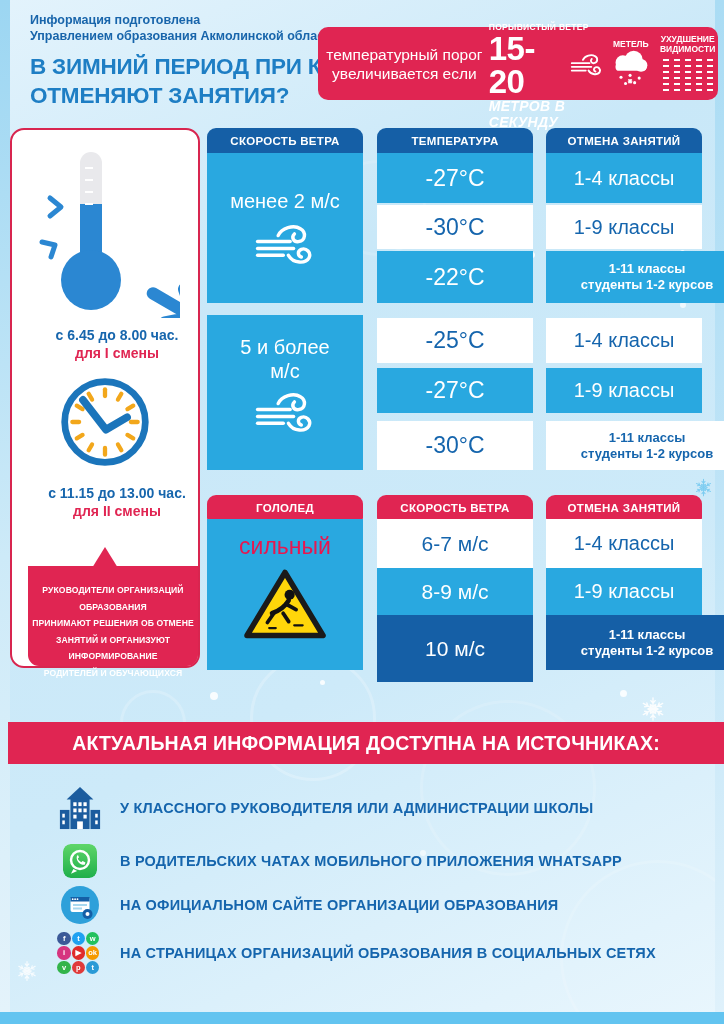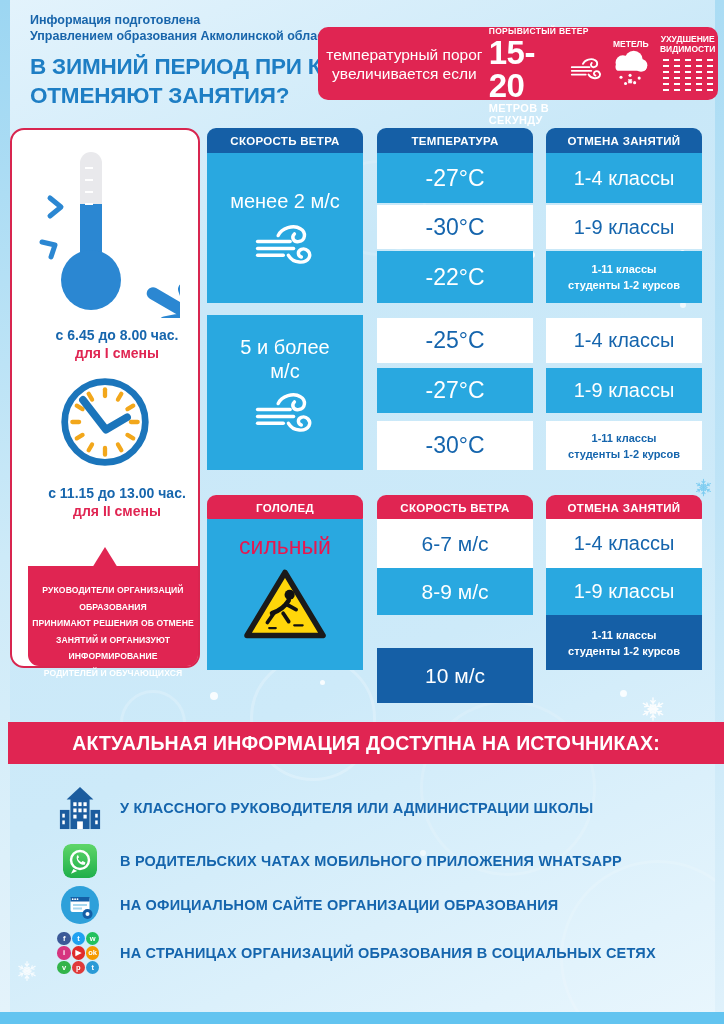--- a/index.html
+++ b/index.html
@@ -22,21 +22,21 @@
   .credit{left:30px;top:12px;font-size:12.5px;line-height:16px;font-weight:bold;color:#1865ab;}
   .title{left:30px;top:52px;font-size:22.5px;line-height:29px;font-weight:bold;color:#1e7ec4;letter-spacing:-.2px;}
   
   .tbanner{left:318px;top:27px;width:400px;height:73px;border-radius:10px;background:#e02552;
            color:#fff;display:flex;align-items:center;z-index:2;}
   .tb-condition{width:160px;text-align:center;font-size:15.5px;line-height:19px;font-weight:400;padding-left:8px;}
   .tb-gust{width:118px;display:flex;flex-direction:column;align-items:flex-start;padding-left:6px;margin-top:24px;}
   .tb-gust-label{font-size:8.5px;font-weight:bold;letter-spacing:.3px;}
   .tb-gust-row{display:flex;align-items:center;}
   .tb-gust-value{font-size:33px;font-weight:bold;line-height:33px;letter-spacing:-.5px;}
-  .tb-gust-unit{font-size:11px;font-weight:bold;letter-spacing:.3px;}
+  .tb-gust-unit{font-size:14px;font-weight:bold;letter-spacing:.3px;font-style:italic;}
   .tb-blizzard{width:54px;display:flex;flex-direction:column;align-items:center;}
   .tb-blizzard-label{font-size:8.5px;font-weight:bold;}
   .tb-visibility{width:62px;display:flex;flex-direction:column;align-items:center;}
   .tb-vis-label{font-size:8.5px;line-height:10px;font-weight:bold;text-align:center;}
   .vis-lines{margin-top:3px;display:flex;flex-direction:column;align-items:center;}
   .vis-lines i{display:block;width:50px;border-top:2.6px dashed #fff;margin:2px 0;}
   
   .card{left:10px;top:128px;width:190px;height:540px;background:#fff;border:2px solid #d8254f;
         border-radius:14px;box-sizing:border-box;display:flex;flex-direction:column;align-items:center;z-index:2;}
   .shift{text-align:center;font-weight:bold;font-size:14px;line-height:18px;margin-left:24px;}
@@ -53,21 +53,21 @@
   .th.red{background:#e02552;border-radius:9px 9px 2px 2px;}
   .c1{left:207px;width:156px;} .c2{left:377px;width:156px;text-align:center;} .c3{left:546px;width:156px;}
   .speedbox{background:#29a8e0;color:#fff;display:flex;flex-direction:column;align-items:center;z-index:2;}
   .speedbox .lbl{font-size:20px;line-height:24px;text-align:center;font-weight:400;}
   .cell{display:flex;align-items:center;justify-content:center;text-align:center;z-index:2;}
   .tone-blue{background:#29a8e0;color:#fff;}
   .tone-white{background:#fff;color:#1565ad;}
   .tone-dark{background:#155fa6;color:#fff;}
   .temp{font-size:23px;font-weight:400;}
   .cancel{font-size:20px;font-weight:400;}
-  .cancel.small{font-size:11px;font-weight:bold;line-height:16px;}
+  .cancel.small{font-size:13px;font-weight:bold;line-height:16px;padding-left:23px;}
   .speed-val{font-size:21px;font-weight:400;}
   .ice-strong{color:#e8174f;font-size:23px;font-weight:400;margin-top:14px;}
   
   .src-banner{left:8px;top:722px;width:716px;height:42px;background:#e02552;color:#fff;display:flex;
               align-items:center;justify-content:center;font-size:19.5px;font-weight:bold;letter-spacing:.2px;z-index:2;}
   .src{left:56px;display:flex;align-items:center;z-index:2;}
   .src .ic{width:48px;display:flex;justify-content:center;margin-right:16px;}
   .src .txt{font-size:14.5px;font-weight:bold;color:#1565ad;letter-spacing:.2px;}
   
   .social-grid{width:46px;display:flex;flex-wrap:wrap;}
@@ -298,21 +298,21 @@
         <path d="M34 51 L27 61" stroke-width="4"></path>
         <path d="M44 51 L50 60" stroke-width="4"></path>
         <path d="M56 64 h9 M29 67 h7" stroke-width="2.5"></path>
       </g>
     </svg>
   </div>
   <div class="abs cell c2 tone-white speed-val" style="top:519px;height:49px">6-7 м/с</div>
   <div class="abs cell c3 tone-white cancel" style="top:519px;height:49px">1-4 классы</div>
   <div class="abs cell c2 tone-blue speed-val" style="top:568px;height:47px">8-9 м/с</div>
   <div class="abs cell c3 tone-blue cancel" style="top:568px;height:47px">1-9 классы</div>
-  <div class="abs cell c2 tone-dark speed-val" style="top:648px;height:55px">10 м/с</div>
+  <div class="abs cell c2 tone-dark speed-val" style="top:615px;height:67px">10 м/с</div>
   <div class="abs cell c3 tone-dark cancel small pre" style="top:615px;height:55px">1-11 классы
 студенты 1-2 курсов</div>
 
   <div class="abs src-banner">АКТУАЛЬНАЯ ИНФОРМАЦИЯ ДОСТУПНА НА ИСТОЧНИКАХ:</div>
 
   <div class="abs src" style="top:784px;height:48px">
     <div class="ic">
       <svg width="44" height="46" viewBox="0 0 46 48">
         <g fill="#1b5c9e">
           <polygon points="23,2 37,15 9,15"></polygon>

